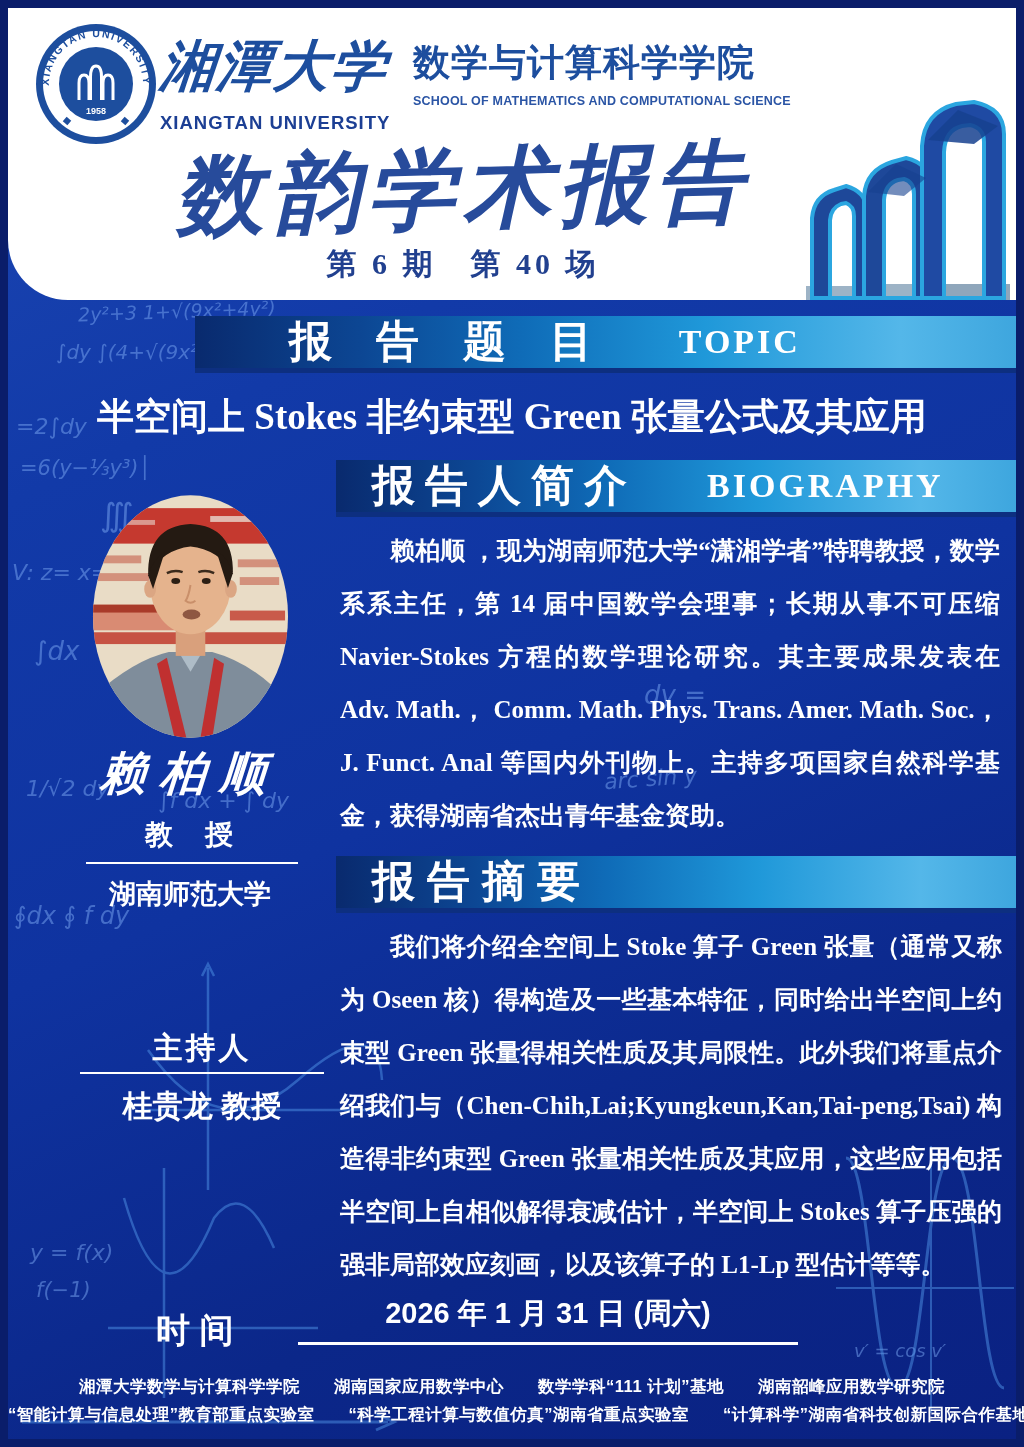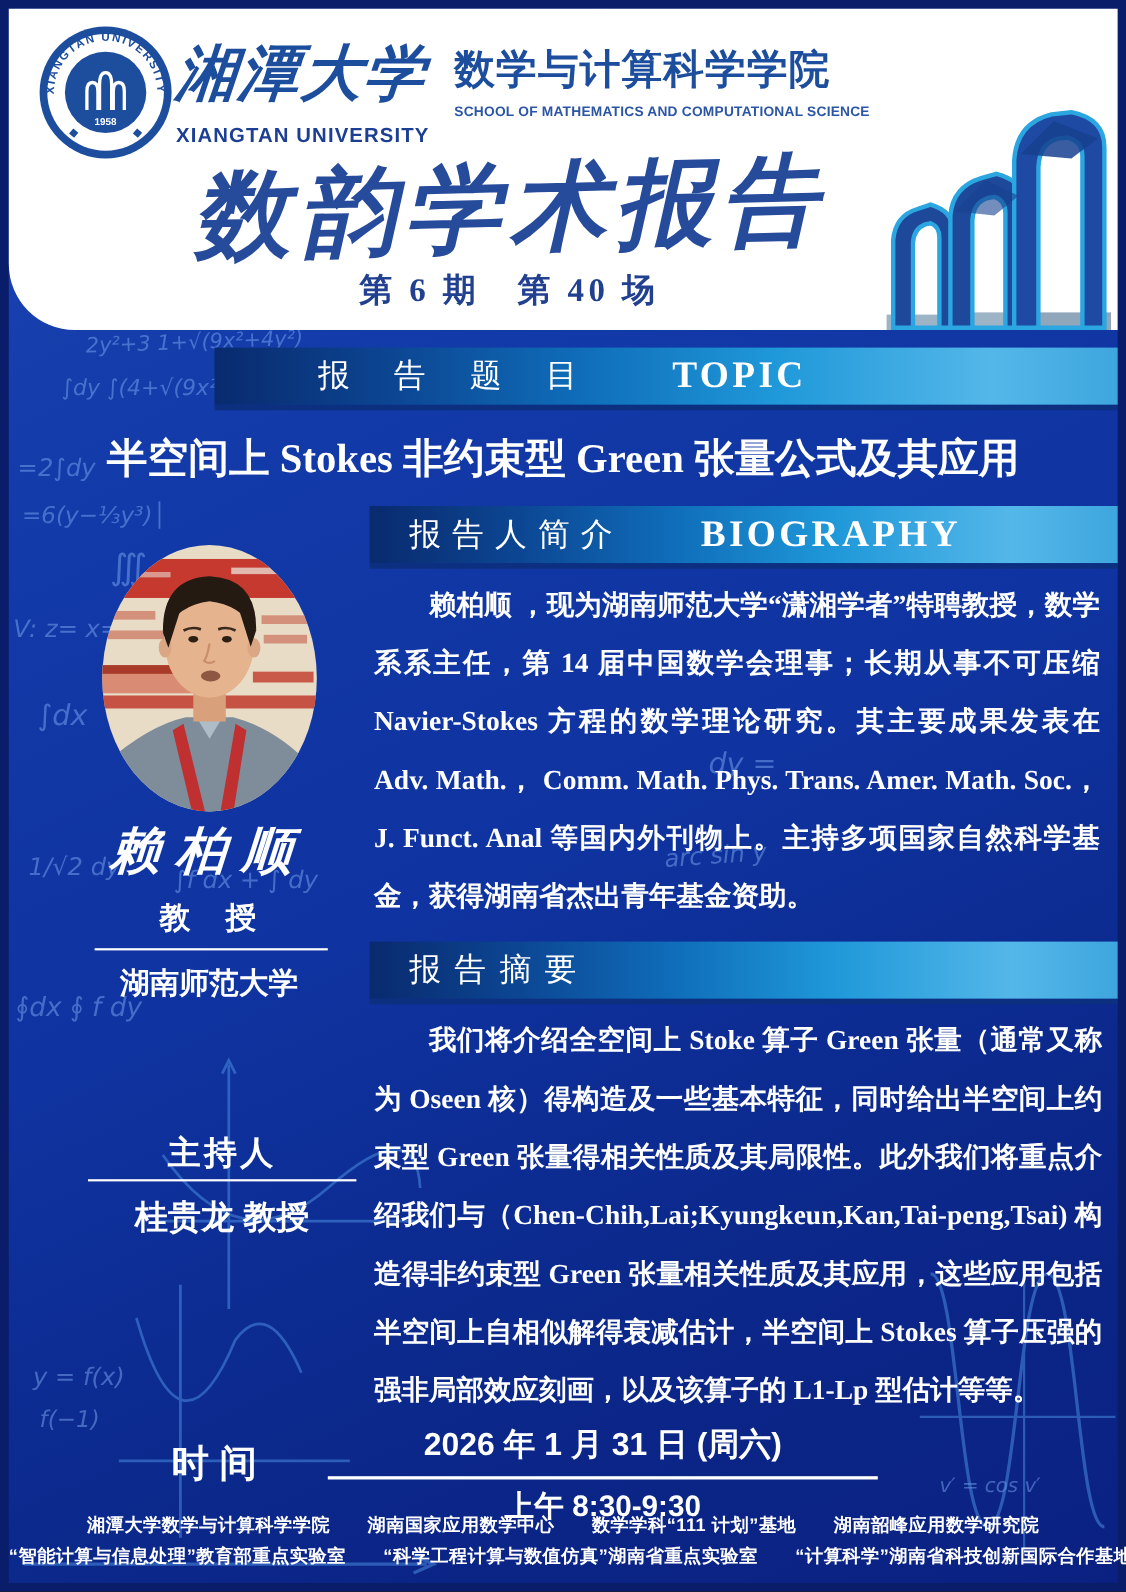--- a/index.html
+++ b/index.html
@@ -26,21 +26,21 @@
   .series{position:absolute;left:0;width:910px;top:122px;text-align:center;
           font-size:88px;font-weight:900;font-style:italic;color:#274b9b;letter-spacing:8px;
           transform:rotate(-1.5deg);white-space:nowrap;}
   .session{position:absolute;left:0;width:910px;top:236px;text-align:center;
            font-family:"Liberation Serif",serif;font-size:30px;font-weight:700;color:#21408f;letter-spacing:4px;}
   .gate{position:absolute;right:2px;top:92px;}
   
   .bar{position:absolute;height:57px;display:flex;align-items:center;box-sizing:border-box;
        background:linear-gradient(90deg,#092a6e 0%,#0c4693 20%,#0f6cb8 40%,#1f98d9 62%,#54b7e9 86%,#3ea6de 100%);
        border-bottom:5px solid #0d2f80;}
-  .bar .cn{color:#fff;font-size:29px;font-weight:400;letter-spacing:10px;white-space:nowrap;}
+  .bar .cn{color:#fff;font-size:43px;font-weight:700;letter-spacing:10px;white-space:nowrap;}
   .bar .en{color:#fff;font-family:"Liberation Serif",serif;font-size:34px;font-weight:700;
            letter-spacing:3px;margin-left:70px;white-space:nowrap;}
   .bar-topic{left:187px;right:0;top:308px;}
   .bar-topic .cn{margin-left:94px;letter-spacing:16px;}
   .bar-bio{left:328px;right:0;top:452px;}
   .bar-bio .cn{margin-left:36px;}
   .bar-abs{left:328px;right:0;top:848px;gap:42px;}
   .bar-abs .cn{margin-left:36px;letter-spacing:12px;}
   .topic-title{position:absolute;left:0;right:0;top:384px;text-align:center;color:#fff;
                font-family:"Liberation Serif",serif;font-size:37px;font-weight:700;white-space:nowrap;}
@@ -234,20 +234,19 @@
     <div class="para para-abs">我们将介绍全空间上 Stoke  算子 Green  张量（通常又称为 Oseen  核）得构造及一些基本特征，同时给出半空间上约束型 Green  张量得相关性质及其局限性。此外我们将重点介绍我们与（Chen-Chih,Lai;Kyungkeun,Kan,Tai-peng,Tsai)  构造得非约束型 Green  张量相关性质及其应用，这些应用包括半空间上自相似解得衰减估计，半空间上 Stokes   算子压强的强非局部效应刻画，以及该算子的 L1-Lp  型估计等等。</div>
 
     <div class="host-label">主持人</div>
     <div class="host-line"></div>
     <div class="host-name">桂贵龙  教授</div>
 
     <div class="time-label">时  间</div>
     <div class="date-block">
       <div class="date-text">2026 年 1 月 31 日  (周六)</div>
       <div class="date-line"></div>
-      <div class="time-text">上午 8:30-9:30</div>
     </div>
 
     <div class="foot foot1">湘潭大学数学与计算科学学院　　湖南国家应用数学中心　　数学学科“111 计划”基地　　湖南韶峰应用数学研究院</div>
     <div class="foot foot2">“智能计算与信息处理”教育部重点实验室　　“科学工程计算与数值仿真”湖南省重点实验室　　“计算科学”湖南省科技创新国际合作基地</div>
 
   </div>
 </div>
 
 </body></html>

